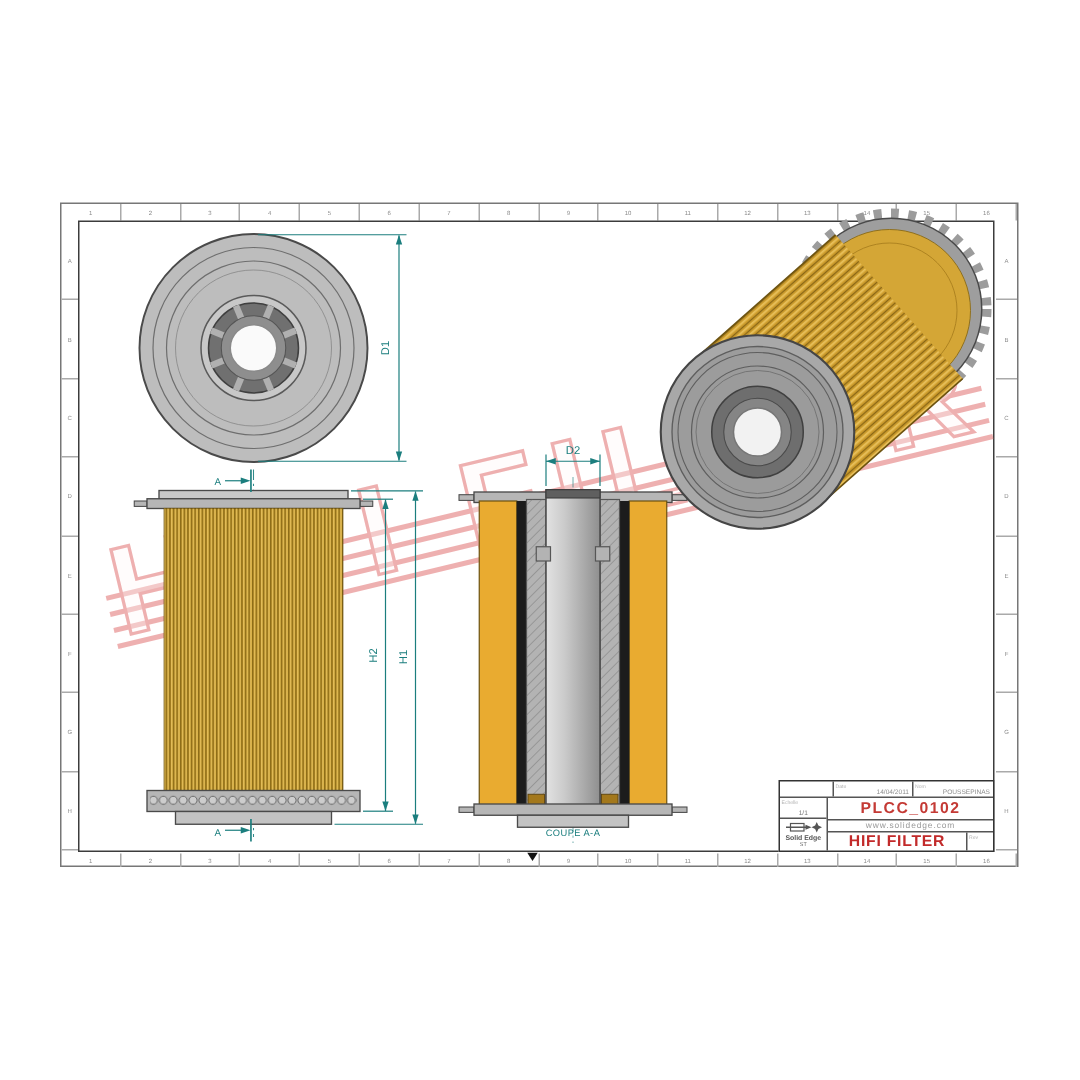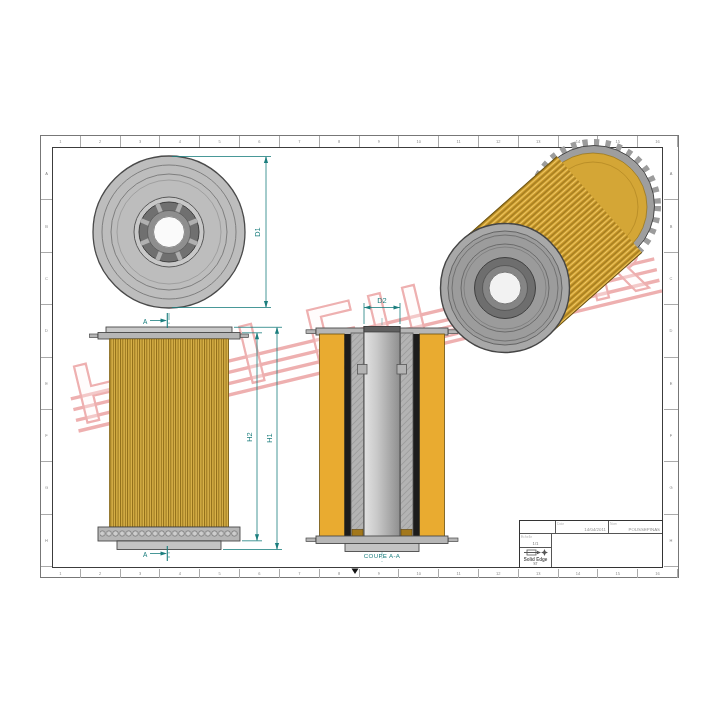--- a/index.html
+++ b/index.html
@@ -323,16 +323,26 @@
           <svg width="24" height="9" viewBox="0 0 24 9">
             <rect x="3" y="2" width="9" height="5" fill="none" stroke="#555" stroke-width="0.8"></rect>
             <line x1="0" y1="4.5" x2="14" y2="4.5" stroke="#555" stroke-width="1"></line>
             <polygon points="17,4.5 13,2.8 13,6.2" fill="#555"></polygon>
             <polygon points="20.5,1 21.6,3.4 24,4.5 21.6,5.6 20.5,8 19.4,5.6 17,4.5 19.4,3.4" fill="#555"></polygon>
           </svg>
           <span class="se-name">Solid Edge</span>
           <span class="se-sub">ST</span>
         </div>
       </div>
+      <div class="tb-rightcol">
+        <div class="tb-part">PLCC_0102</div>
+        <div class="tb-web">www.solidedge.com</div>
+        <div class="tb-brandrow">
+          <div class="tb-brand">HIFI FILTER</div>
+          <div class="tb-rev">
+            <span class="tb-label">Rev</span>
+          </div>
+        </div>
+      </div>
     </div>
   </div>
 
 </div>
 
 </body></html>

